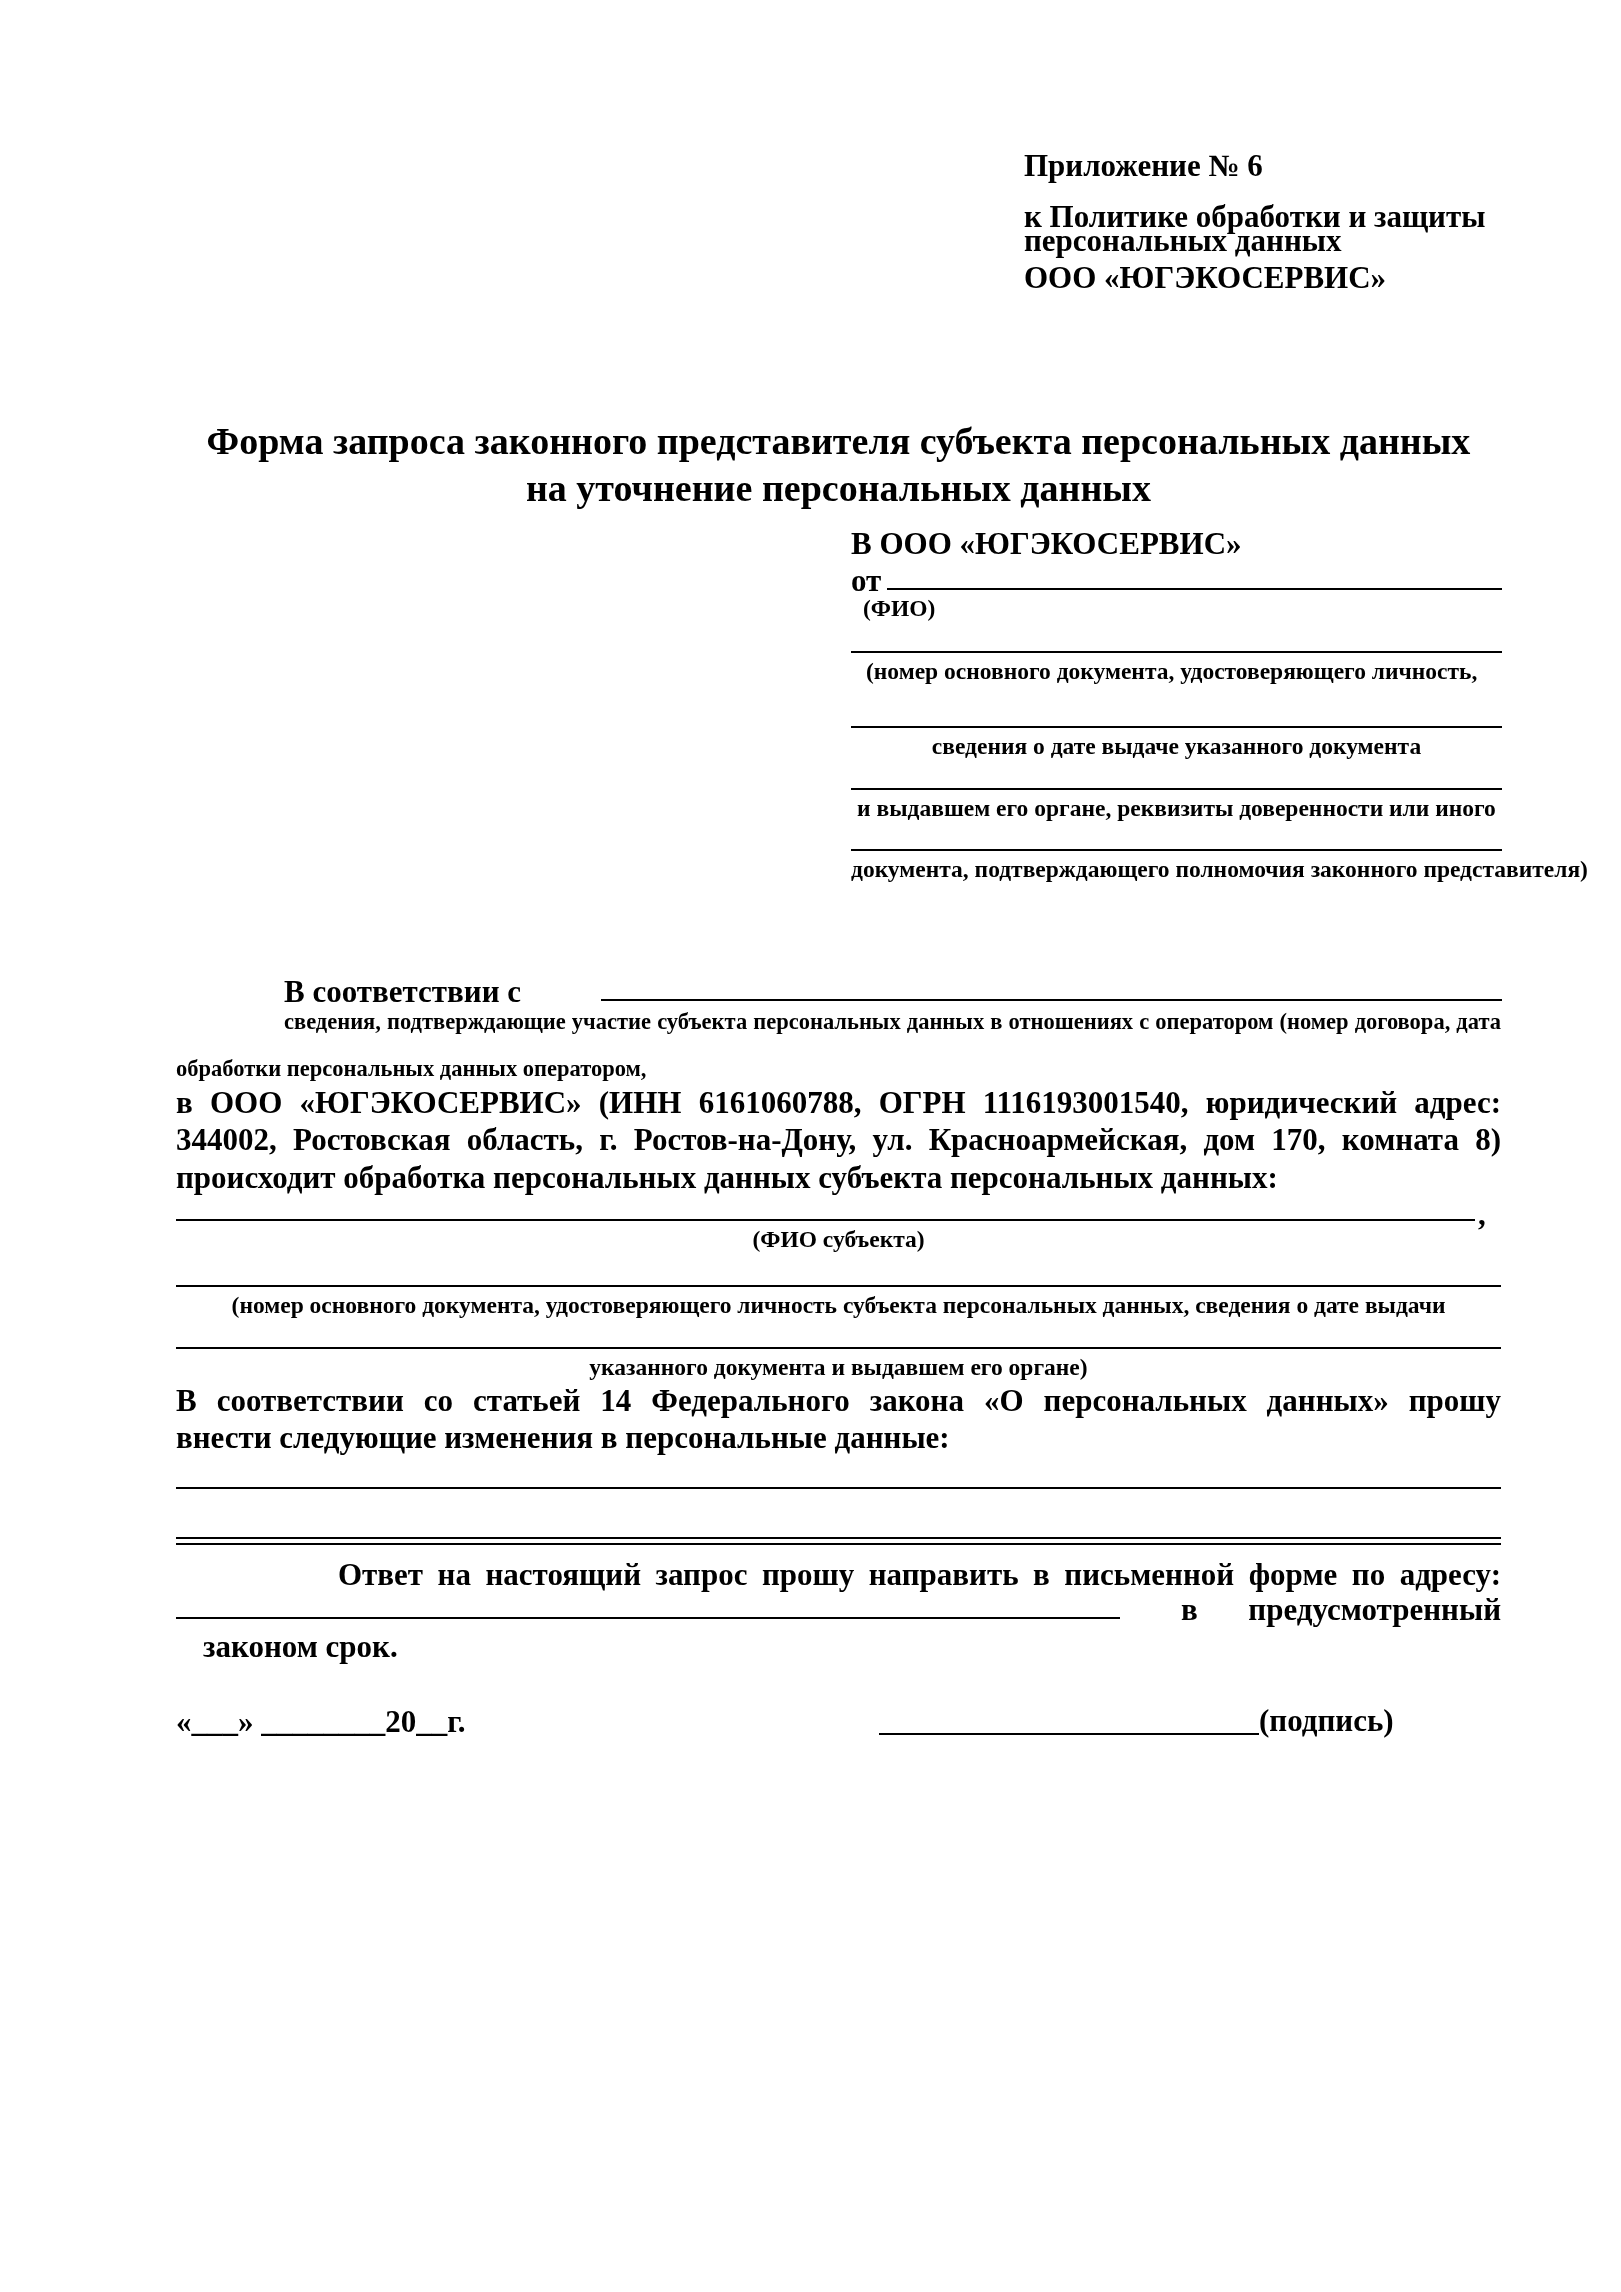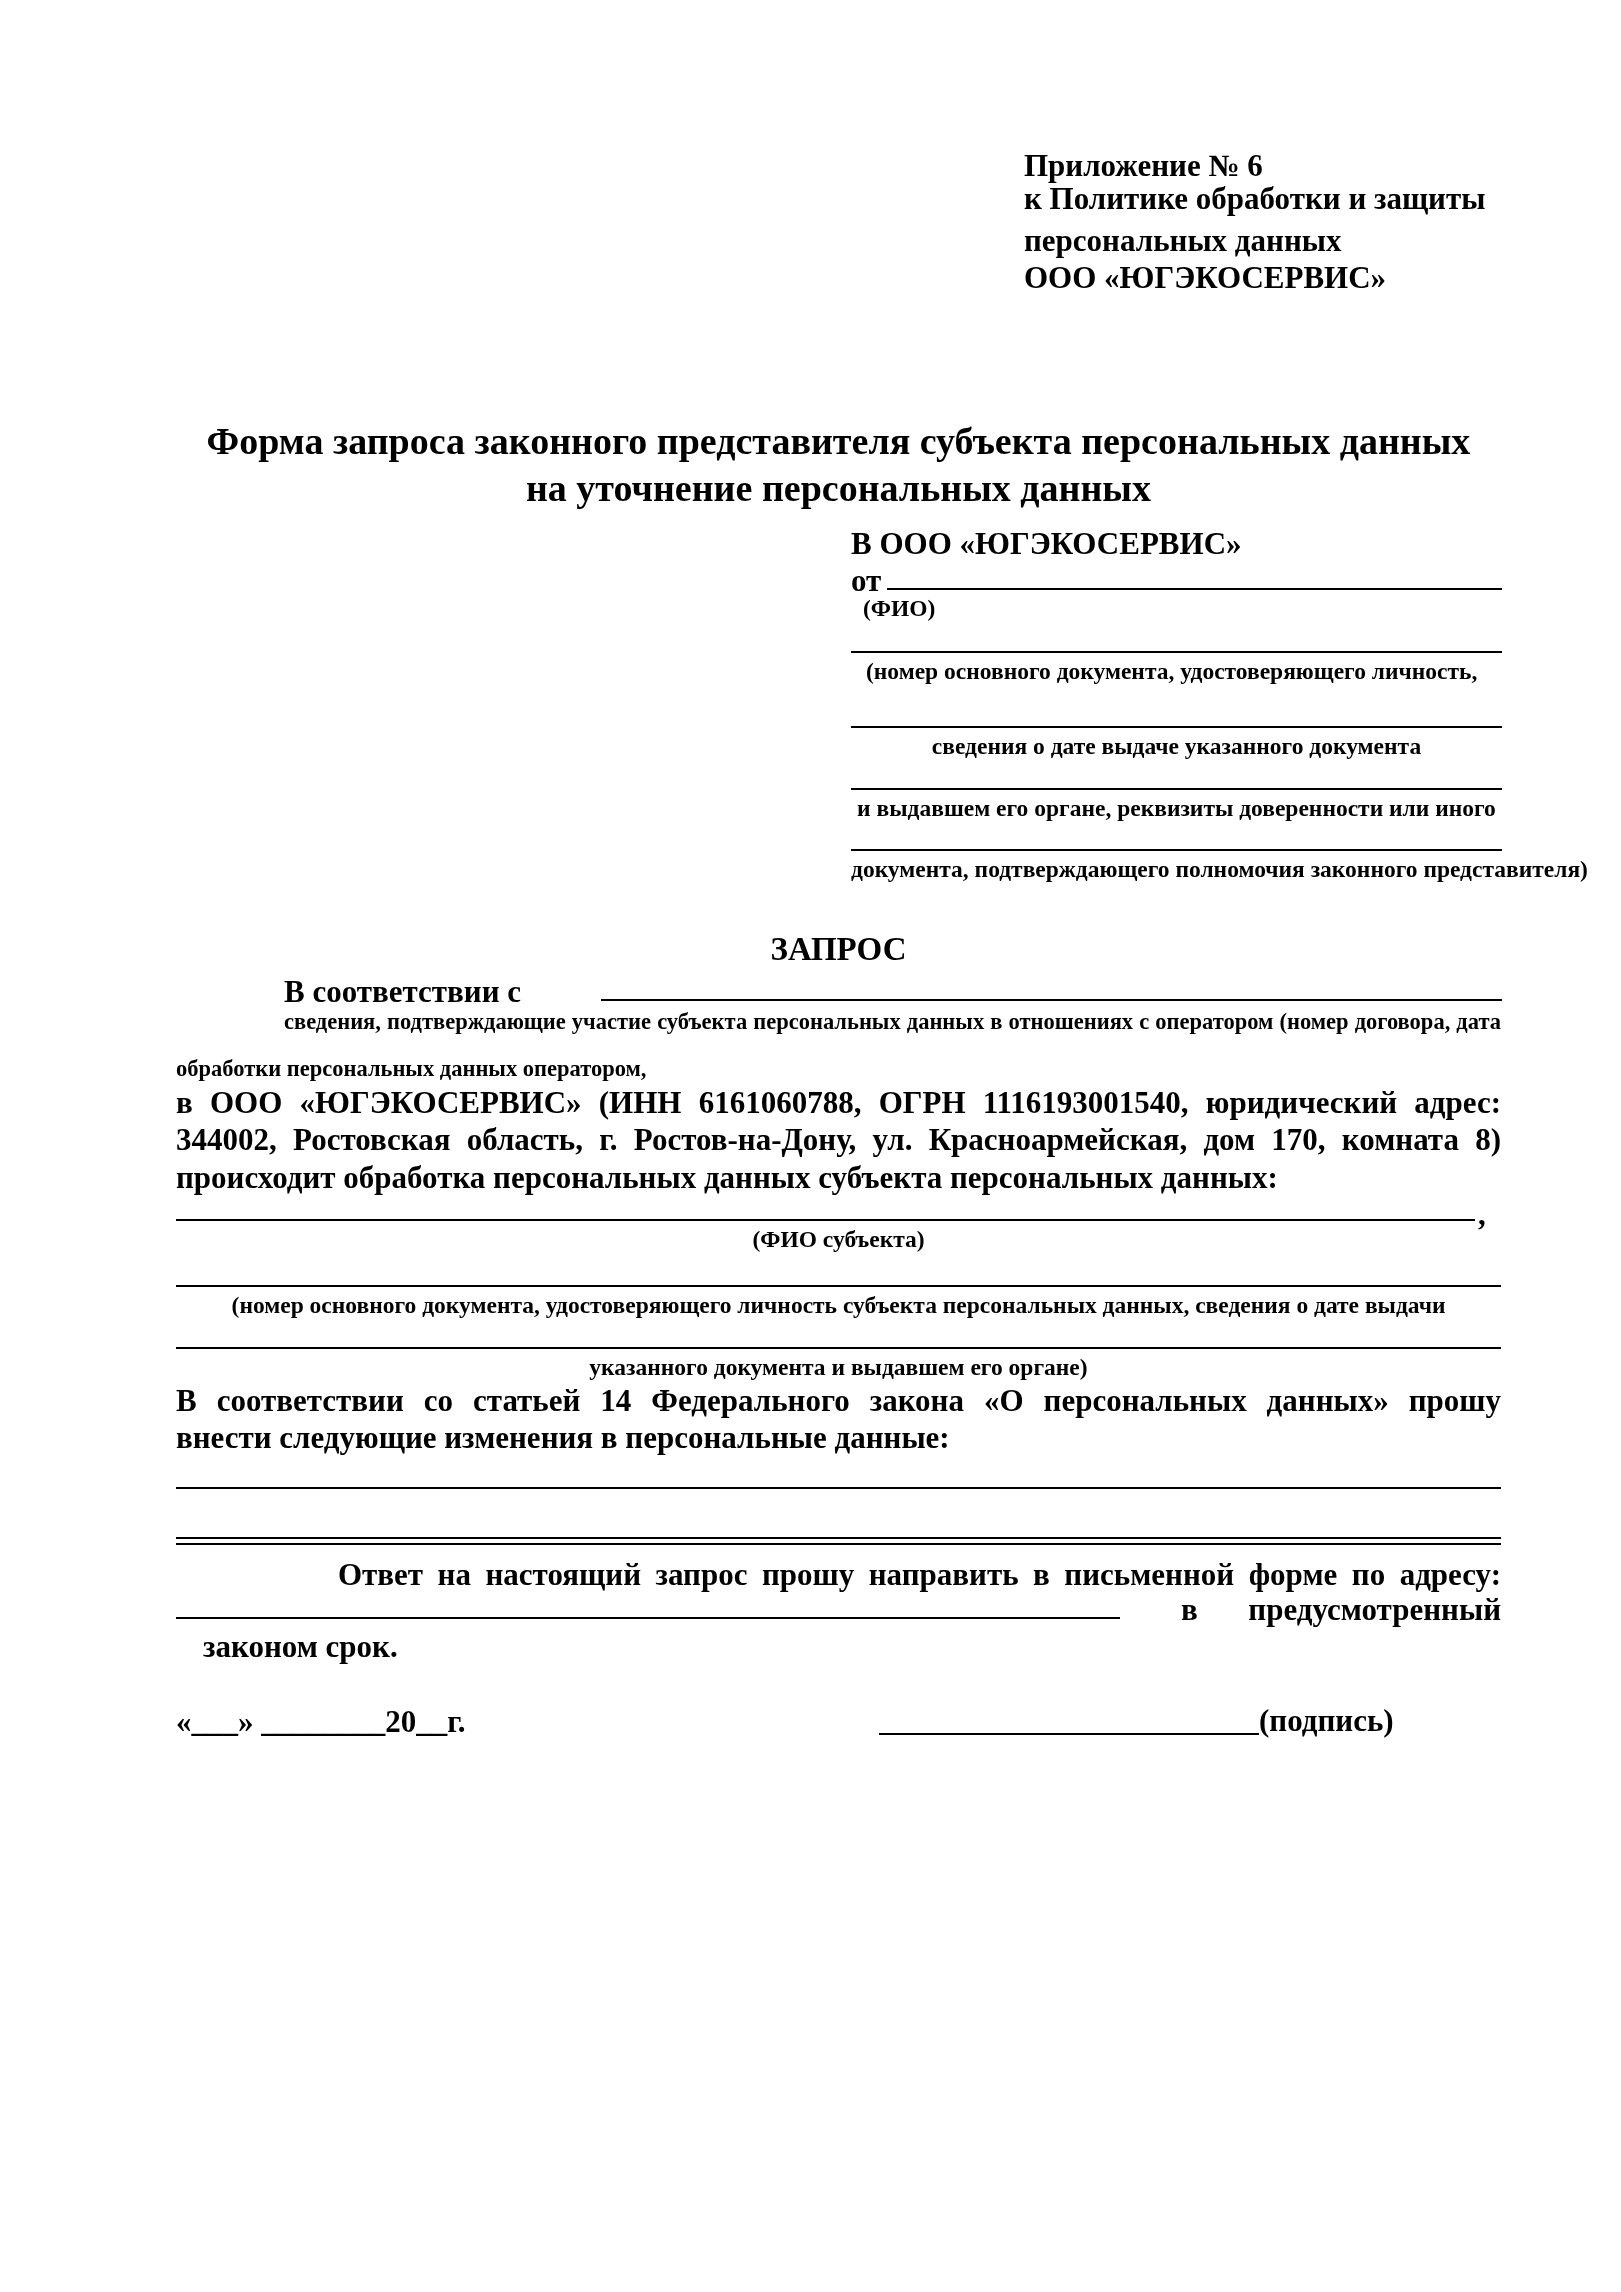--- a/index.html
+++ b/index.html
@@ -20,21 +20,21 @@
   .jl { white-space:normal; text-align:justify; text-align-last:justify; }
   .rule { position:absolute; height:0; border-top:2.9px solid #000; }
   .rule-double { position:absolute; height:3.9px; border-top:2.9px solid #000; border-bottom:2px solid #000; }
 </style>
 </head>
 <body>
 
 <div class="page">
 
   <div class="t" style="left:1024px; top:147px;">Приложение № 6</div>
-  <div class="t" style="left:1024px; top:180px;">к Политике обработки и защиты</div>
+  <div class="t" style="left:1024px; top:198px;">к Политике обработки и защиты</div>
   <div class="t" style="left:1024px; top:222px;">персональных данных</div>
   <div class="t" style="left:1024px; top:259px;">ООО «ЮГЭКОСЕРВИС»</div>
 
   <div class="t title" style="left:176px; width:1325px; top:390px;">Форма запроса законного представителя субъекта персональных данных</div>
   <div class="t title" style="left:176px; width:1325px; top:437px;">на уточнение персональных данных</div>
 
   <div class="t" style="left:851px; top:525px;">В ООО «ЮГЭКОСЕРВИС»</div>
   <div class="t" style="left:851px; top:562px;">от</div>
   <div class="rule" style="left:887px; width:615px; top:588px;"></div>
   <div class="t cap" style="left:863px; top:596px;">(ФИО)</div>
@@ -44,21 +44,20 @@
 
   <div class="rule" style="left:851px; width:651px; top:726px;"></div>
   <div class="t cap center" style="left:851px; width:651px; top:734px;">сведения о дате выдаче указанного документа</div>
 
   <div class="rule" style="left:851px; width:651px; top:788px;"></div>
   <div class="t cap center" style="left:851px; width:651px; top:796px;">и выдавшем его органе, реквизиты доверенности или иного</div>
 
   <div class="rule" style="left:851px; width:651px; top:849px;"></div>
   <div class="t cap center" style="left:851px; width:651px; top:857px;">документа, подтверждающего полномочия законного представителя)</div>
 
-  <div class="t center" style="left:176px; width:1325px; top:931px; font-size:33px;">ЗАПРОС</div>
 
   <div class="t" style="left:284px; top:973px;">В соответствии с</div>
   <div class="rule" style="left:601px; width:901px; top:999px;"></div>
 
   <div class="t note jl" style="left:284px; width:1217px; top:1010px;">сведения, подтверждающие участие субъекта персональных данных в отношениях с оператором (номер договора, дата</div>
   <div class="t note" style="left:176px; top:1057px;">обработки персональных данных оператором,</div>
 
   <div class="t jl" style="left:176px; width:1325px; top:1084px;">в ООО «ЮГЭКОСЕРВИС» (ИНН 6161060788, ОГРН 1116193001540, юридический адрес:</div>
   <div class="t jl" style="left:176px; width:1325px; top:1121px;">344002, Ростовская область, г. Ростов-на-Дону, ул. Красноармейская, дом 170, комната 8)</div>
   <div class="t" style="left:176px; top:1159px;">происходит обработка персональных данных субъекта персональных данных:</div>

